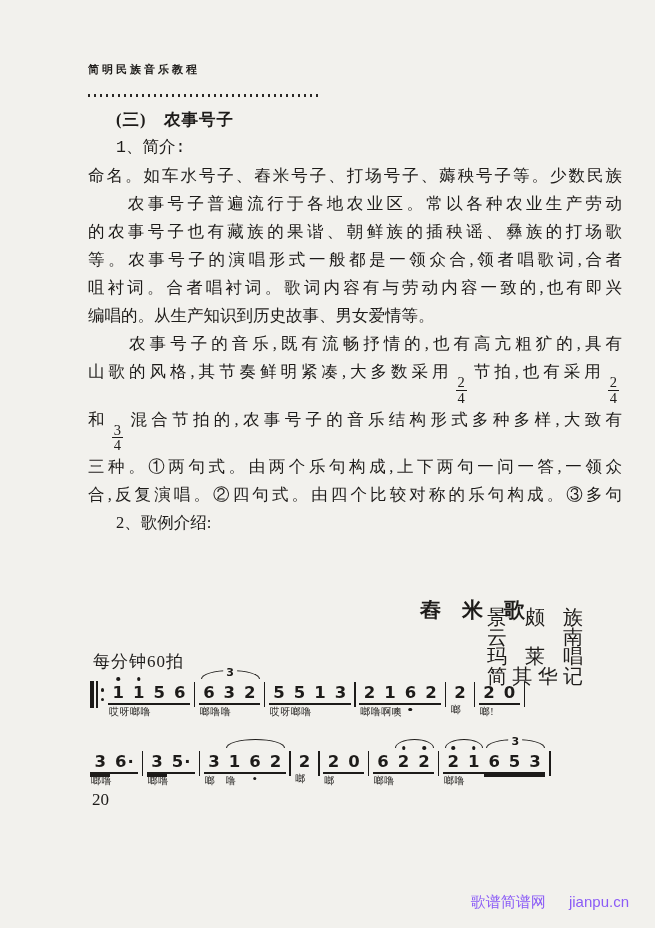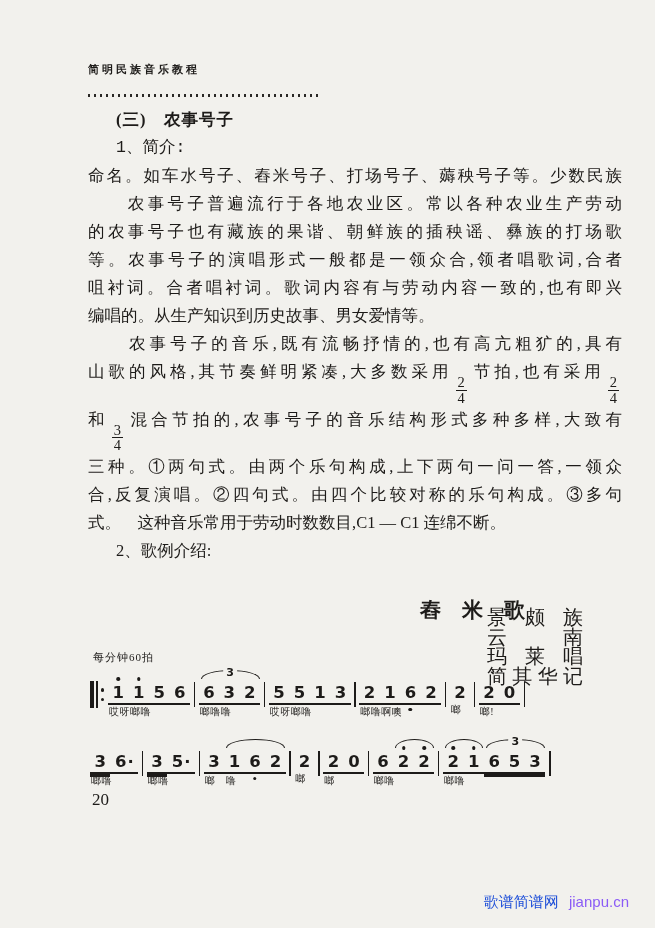--- a/index.html
+++ b/index.html
@@ -19,21 +19,21 @@
     line-height:1.02;font-size:14.5px;margin:0 3px;font-weight:400;}
   .frac .num{border-bottom:1.6px solid #1d1b19;padding:0 2px 0 2px;}
   .frac .den{padding:0 2px;}
   .sub-label{padding-left:28px;}
   
   .song-title{position:absolute;left:0;top:596px;width:525px;text-align:right;
     font-size:21px;font-weight:700;}
   .credits{position:absolute;left:487px;top:608px;width:96px;font-size:20px;line-height:19.5px;}
   .credit-line{text-align:justify;text-align-last:justify;}
   
-  .tempo{position:absolute;left:93px;top:650px;font-size:11px;letter-spacing:1px;}
+  .tempo{position:absolute;left:93px;top:650px;font-size:17px;letter-spacing:1px;}
   .score{position:absolute;left:90px;top:668px;width:560px;font-family:"DejaVu Sans","Liberation Sans",sans-serif;}
   .score-line{display:flex;align-items:flex-start;}
   .score-line + .score-line{margin-top:14px;}
   .measure{display:flex;flex-direction:column;}
   .notes-row{position:relative;display:flex;padding-top:14px;}
   .note{position:relative;display:inline-block;padding:0 4.5px;font-size:16.5px;font-weight:700;
     line-height:21px;color:#1d1b19;}
   .note.u1{border-bottom:2px solid #1d1b19;}
   .note.u2{border-bottom:2px solid #1d1b19;box-shadow:0 3px 0 #1d1b19;}
   .hi-dot{position:absolute;top:-5px;left:50%;transform:translateX(-50%);
@@ -85,21 +85,20 @@
           </span>节拍,也有采用<span class="frac">
             <span class="num">2</span>
             <span class="den">4</span>
           </span></div>
         <div class="para-line">和<span class="frac">
             <span class="num">3</span>
             <span class="den">4</span>
           </span>混合节拍的,农事号子的音乐结构形式多种多样,大致有</div>
         <div class="para-line">三种。①两句式。由两个乐句构成,上下两句一问一答,一领众</div>
         <div class="para-line">合,反复演唱。②四句式。由四个比较对称的乐句构成。③多句</div>
-        <div class="para-line last">式。　这种音乐常用于劳动时数数目,C1 — C1 连绵不断。</div>
       </div>
     <div class="sub-label">2、歌例介绍:</div>
   </div>
 
   <div class="song-title">舂　米　歌</div>
   <div class="credits" id="credits">
       <div class="credit-line">景颇族</div>
       <div class="credit-line">云南</div>
       <div class="credit-line">玛莱唱</div>
       <div class="credit-line">简其华记</div>
@@ -241,17 +240,17 @@
           </div>
           <div class="lyric">啷噜</div>
         </div>
         <div class="barline end"></div>
       </div>
     </div>
 
   <div class="page-number">20</div>
 
   <div class="watermark">
-    <span style="color: #1d4ed8; margin-right: 6px;">歌谱简谱网</span>
+    <span style="color: #8b5cf6; margin-right: 19px;">歌谱简谱网</span>
     <span style="color: #8b5cf6;">jianpu.cn</span>
   </div>
 
 </div>
 
 </body></html>

